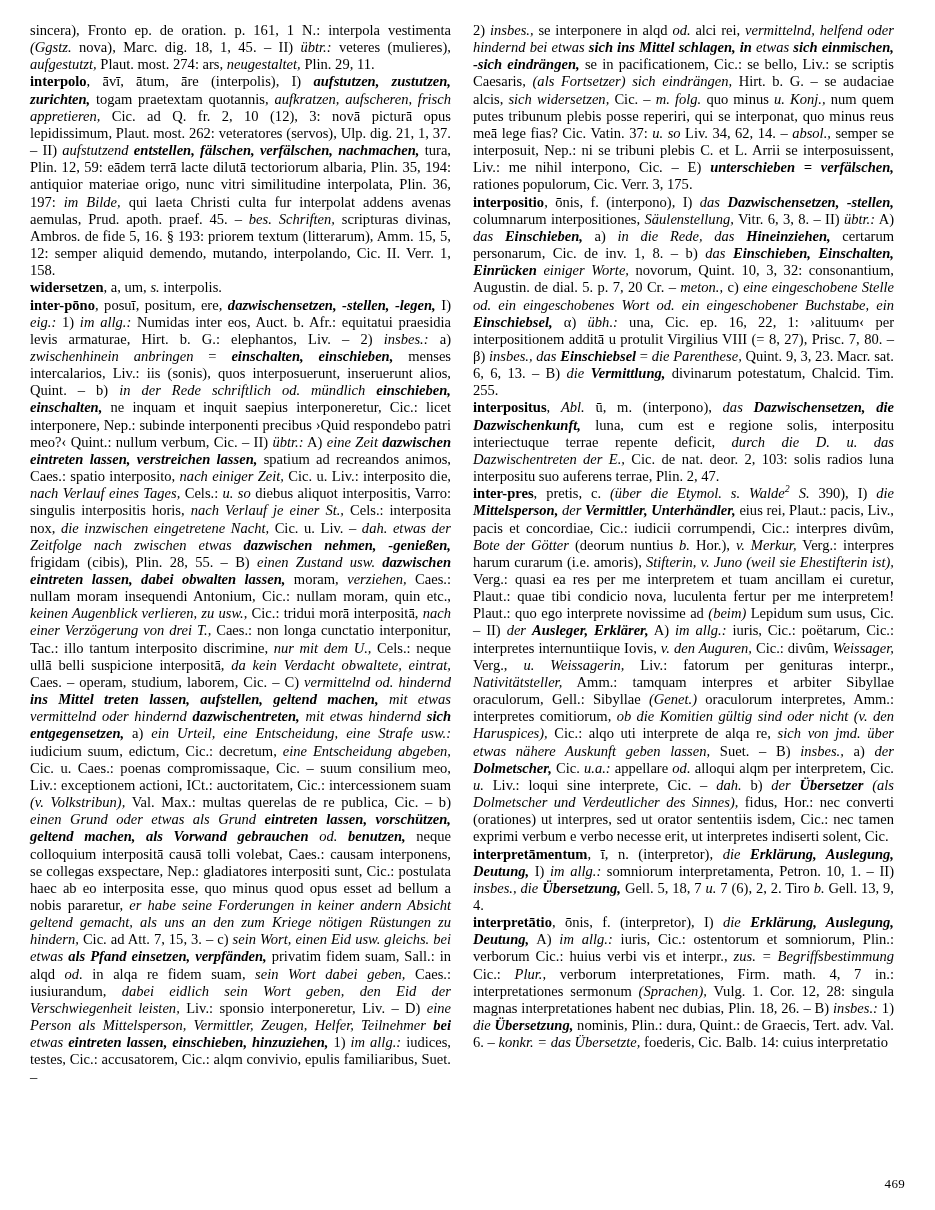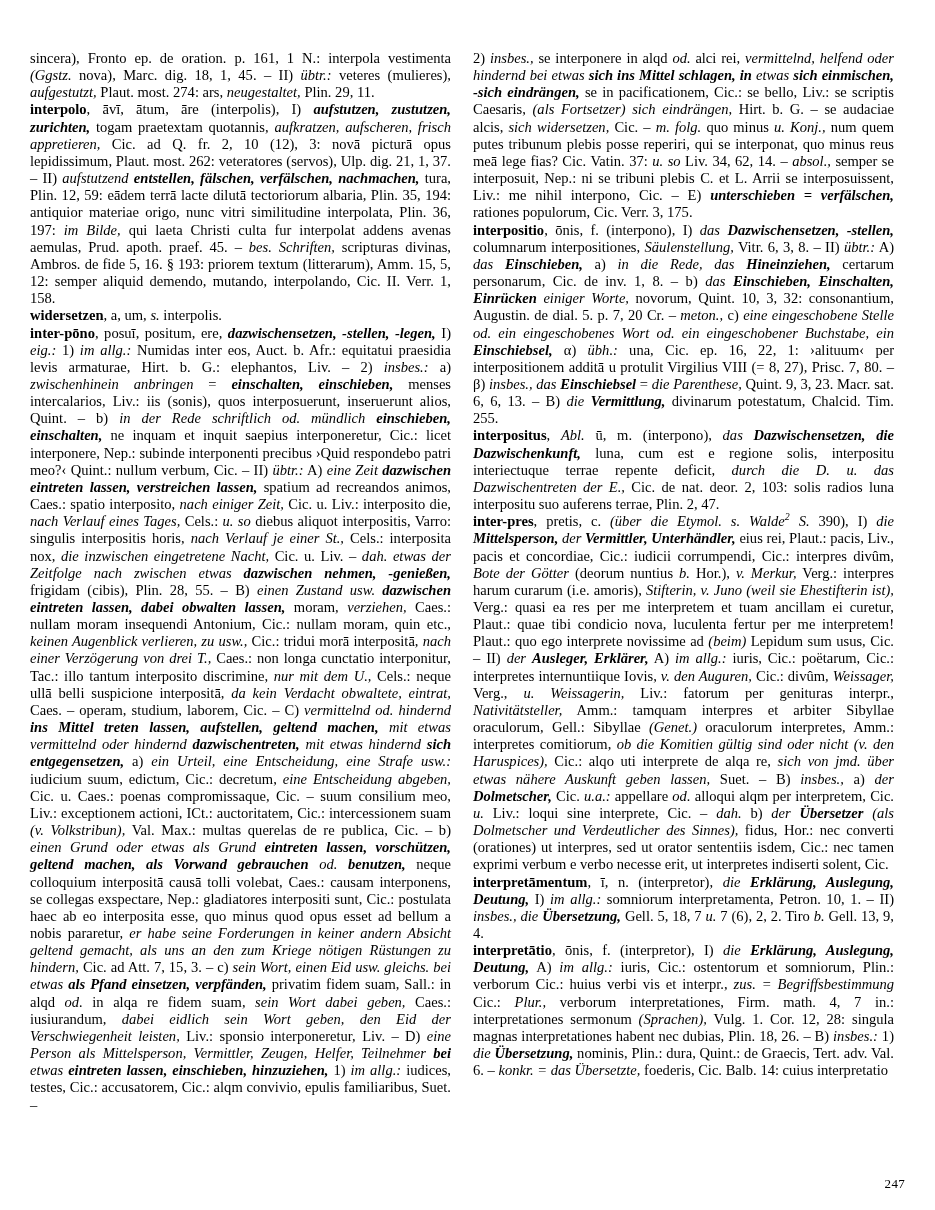--- a/index.html
+++ b/index.html
@@ -23,21 +23,20 @@
     height: 1210px;
     box-sizing: border-box;
     padding: 22px 30px 0 30px;
   }
   .columns {
     display: flex;
     flex-direction: row;
     gap: 22px;
     width: 100%;
     height: 1155px;
-    margin-top: 28px;
   }
   .col {
     width: 421px;
     flex: 0 0 421px;
     font-size: 14.55px;
     line-height: 17.15px;
     text-align: justify;
     text-justify: inter-word;
     hyphens: manual;
   }
@@ -79,14 +78,14 @@
     <div class="col" id="right-col">
         <p class="entry">2) <span class="it">insbes.,</span> se interponere in alqd <span class="it">od.</span> alci rei, <span class="it">vermittelnd, helfend oder hindernd bei etwas</span> <span class="b">sich ins Mittel schlagen, in</span> <span class="it">etwas</span> <span class="bi">sich einmischen, -sich eindrängen,</span> se in pacificationem, Cic.: se bello, Liv.: se scriptis Caesaris, <span class="it">(als Fortsetzer) sich eindrängen,</span> Hirt. b. G. – se audaciae alcis, <span class="it">sich widersetzen,</span> Cic. – <span class="it">m. folg.</span> quo minus <span class="it">u. Konj.,</span> num quem putes tribunum plebis posse reperiri, qui se interponat, quo minus reus meā lege fias? Cic. Vatin. 37: <span class="it">u. so</span> Liv. 34, 62, 14. – <span class="it">absol.,</span> semper se interposuit, Nep.: ni se tribuni plebis C. et L. Arrii se interposuissent, Liv.: me nihil interpono, Cic. – E) <span class="bi">unterschieben = verfälschen,</span> rationes populorum, Cic. Verr. 3, 175.</p>
         <p class="entry"><span class="hw">interpositio</span>, ōnis, f. (interpono), I) <span class="it">das</span> <span class="bi">Dazwischensetzen, -stellen,</span> columnarum interpositiones, <span class="it">Säulenstellung,</span> Vitr. 6, 3, 8. – II) <span class="it">übtr.:</span> A) <span class="it">das</span> <span class="bi">Einschieben,</span> a) <span class="it">in die Rede, das</span> <span class="bi">Hineinziehen,</span> certarum personarum, Cic. de inv. 1, 8. – b) <span class="it">das</span> <span class="bi">Einschieben, Einschalten, Einrücken</span> <span class="it">einiger Worte,</span> novorum, Quint. 10, 3, 32: consonantium, Augustin. de dial. 5. p. 7, 20 Cr. – <span class="it">meton.,</span> c) <span class="it">eine eingeschobene Stelle od. ein eingeschobenes Wort od. ein eingeschobener Buchstabe, ein</span> <span class="bi">Einschiebsel,</span> α) <span class="it">übh.:</span> una, Cic. ep. 16, 22, 1: ›alituum‹ per interpositionem additā u protulit Virgilius VIII (= 8, 27), Prisc. 7, 80. – β) <span class="it">insbes., das</span> <span class="bi">Einschiebsel</span> = <span class="it">die Parenthese,</span> Quint. 9, 3, 23. Macr. sat. 6, 6, 13. – B) <span class="it">die</span> <span class="bi">Vermittlung,</span> divinarum potestatum, Chalcid. Tim. 255.</p>
         <p class="entry"><span class="hw">interpositus</span>, <span class="it">Abl.</span> ū, m. (interpono), <span class="it">das</span> <span class="bi">Dazwischensetzen, die Dazwischenkunft,</span> luna, cum est e regione solis, interpositu interiectuque terrae repente deficit, <span class="it">durch die D. u. das Dazwischentreten der E.,</span> Cic. de nat. deor. 2, 103: solis radios luna interpositu suo auferens terrae, Plin. 2, 47.</p>
         <p class="entry"><span class="hw">inter-pres</span>, pretis, c. <span class="it">(über die Etymol. s. Walde</span><span class="sup it">2</span><span class="it"> S.</span> 390), I) <span class="it">die</span> <span class="bi">Mittelsperson,</span> <span class="it">der</span> <span class="bi">Vermittler, Unterhändler,</span> eius rei, Plaut.: pacis, Liv., pacis et concordiae, Cic.: iudicii corrumpendi, Cic.: interpres divûm, <span class="it">Bote der Götter</span> (deorum nuntius <span class="it">b.</span> Hor.), <span class="it">v. Merkur,</span> Verg.: interpres harum curarum (i.e. amoris), <span class="it">Stifterin, v. Juno (weil sie Ehestifterin ist),</span> Verg.: quasi ea res per me interpretem et tuam ancillam ei curetur, Plaut.: quae tibi condicio nova, luculenta fertur per me interpretem! Plaut.: quo ego interprete novissime ad <span class="it">(beim)</span> Lepidum sum usus, Cic. – II) <span class="it">der</span> <span class="b">Ausleger, Erklärer,</span> A) <span class="it">im allg.:</span> iuris, Cic.: poëtarum, Cic.: interpretes internuntiique Iovis, <span class="it">v. den Auguren,</span> Cic.: divûm, <span class="it">Weissager,</span> Verg., <span class="it">u. Weissagerin,</span> Liv.: fatorum per genituras interpr., <span class="it">Nativitätsteller,</span> Amm.: tamquam interpres et arbiter Sibyllae oraculorum, Gell.: Sibyllae <span class="it">(Genet.)</span> oraculorum interpretes, Amm.: interpretes comitiorum, <span class="it">ob die Komitien gültig sind oder nicht (v. den Haruspices),</span> Cic.: alqo uti interprete de alqa re, <span class="it">sich von jmd. über etwas nähere Auskunft geben lassen,</span> Suet. – B) <span class="it">insbes.,</span> a) <span class="it">der</span> <span class="bi">Dolmetscher,</span> Cic. <span class="it">u.a.:</span> appellare <span class="it">od.</span> alloqui alqm per interpretem, Cic. <span class="it">u.</span> Liv.: loqui sine interprete, Cic. – <span class="it">dah.</span> b) <span class="it">der</span> <span class="bi">Übersetzer</span> <span class="it">(als Dolmetscher und Verdeutlicher des Sinnes),</span> fidus, Hor.: nec converti (orationes) ut interpres, sed ut orator sententiis isdem, Cic.: nec tamen exprimi verbum e verbo necesse erit, ut interpretes indiserti solent, Cic.</p>
         <p class="entry"><span class="hw">interpretāmentum</span>, ī, n. (interpretor), <span class="it">die</span> <span class="bi">Erklärung, Auslegung, Deutung,</span> I) <span class="it">im allg.:</span> somniorum interpretamenta, Petron. 10, 1. – II) <span class="it">insbes., die</span> <span class="bi">Übersetzung,</span> Gell. 5, 18, 7 <span class="it">u.</span> 7 (6), 2, 2. Tiro <span class="it">b.</span> Gell. 13, 9, 4.</p>
         <p class="entry"><span class="hw">interpretātio</span>, ōnis, f. (interpretor), I) <span class="it">die</span> <span class="bi">Erklärung, Auslegung, Deutung,</span> A) <span class="it">im allg.:</span> iuris, Cic.: ostentorum et somniorum, Plin.: verborum Cic.: huius verbi vis et interpr., <span class="it">zus. = Begriffsbestimmung</span> Cic.: <span class="it">Plur.,</span> verborum interpretationes, Firm. math. 4, 7 in.: interpretationes sermonum <span class="it">(Sprachen),</span> Vulg. 1. Cor. 12, 28: singula magnas interpretationes habent nec dubias, Plin. 18, 26. – B) <span class="it">insbes.:</span> 1) <span class="it">die</span> <span class="bi">Übersetzung,</span> nominis, Plin.: dura, Quint.: de Graecis, Tert. adv. Val. 6. – <span class="it">konkr. = das Übersetzte,</span> foederis, Cic. Balb. 14: cuius interpretatio</p>
       </div>
 
   </div>
-  <div class="folio">247</div>
+  <div class="folio">469</div>
 </div>
 
 </body></html>

